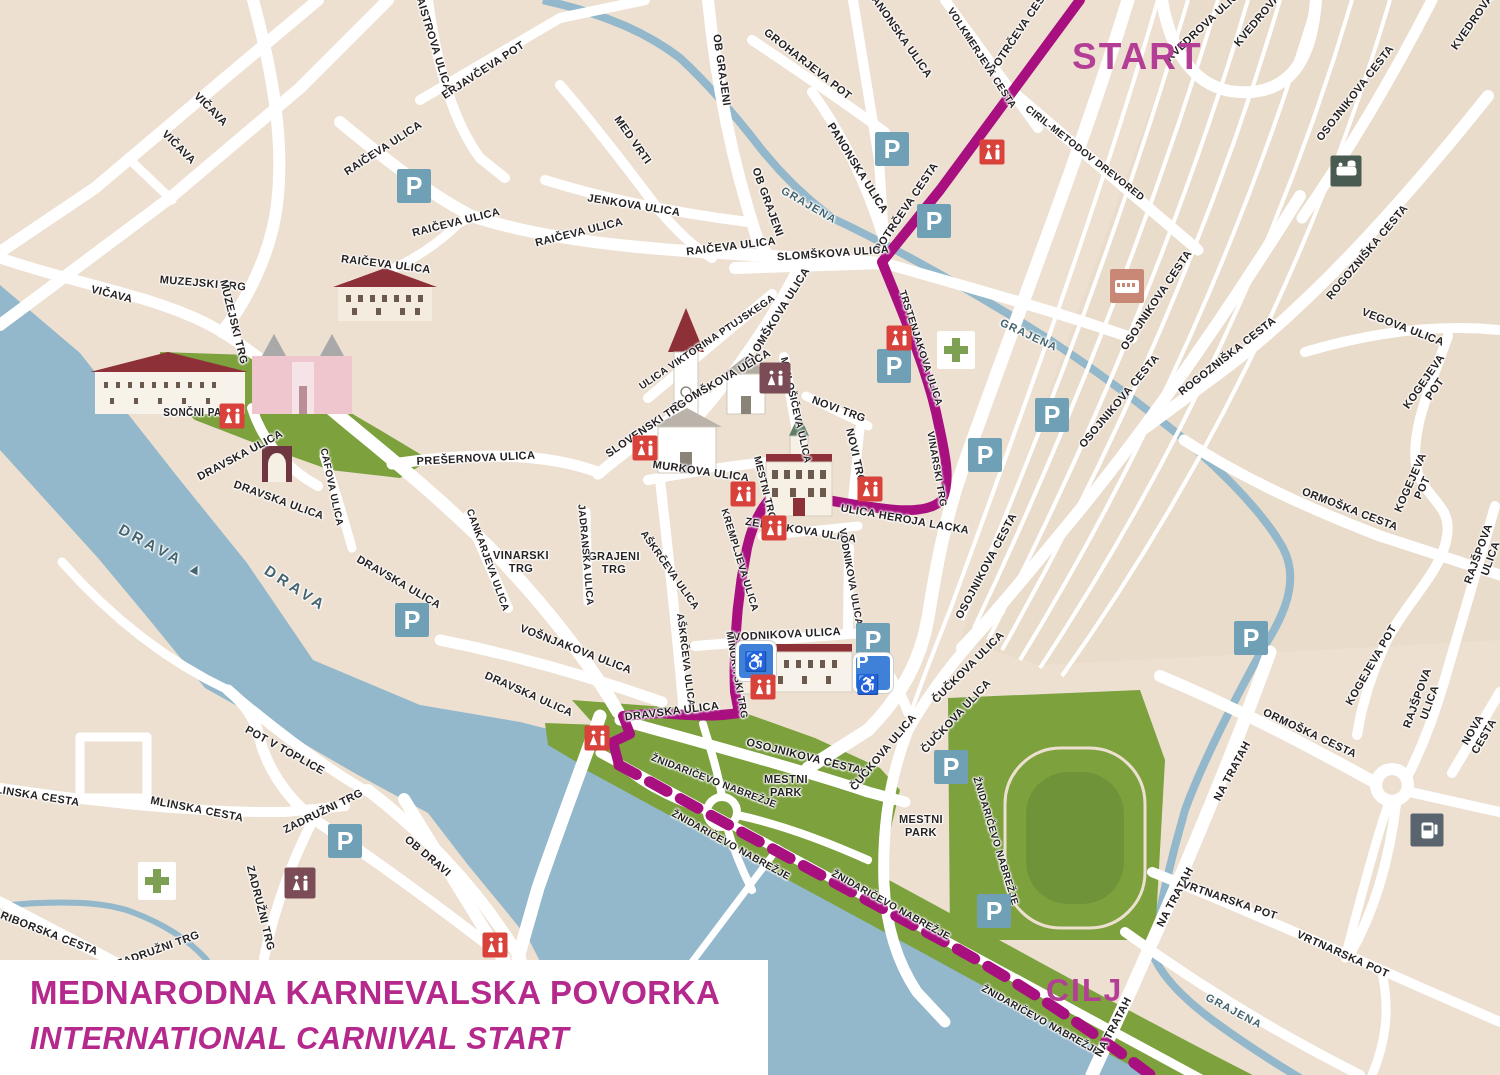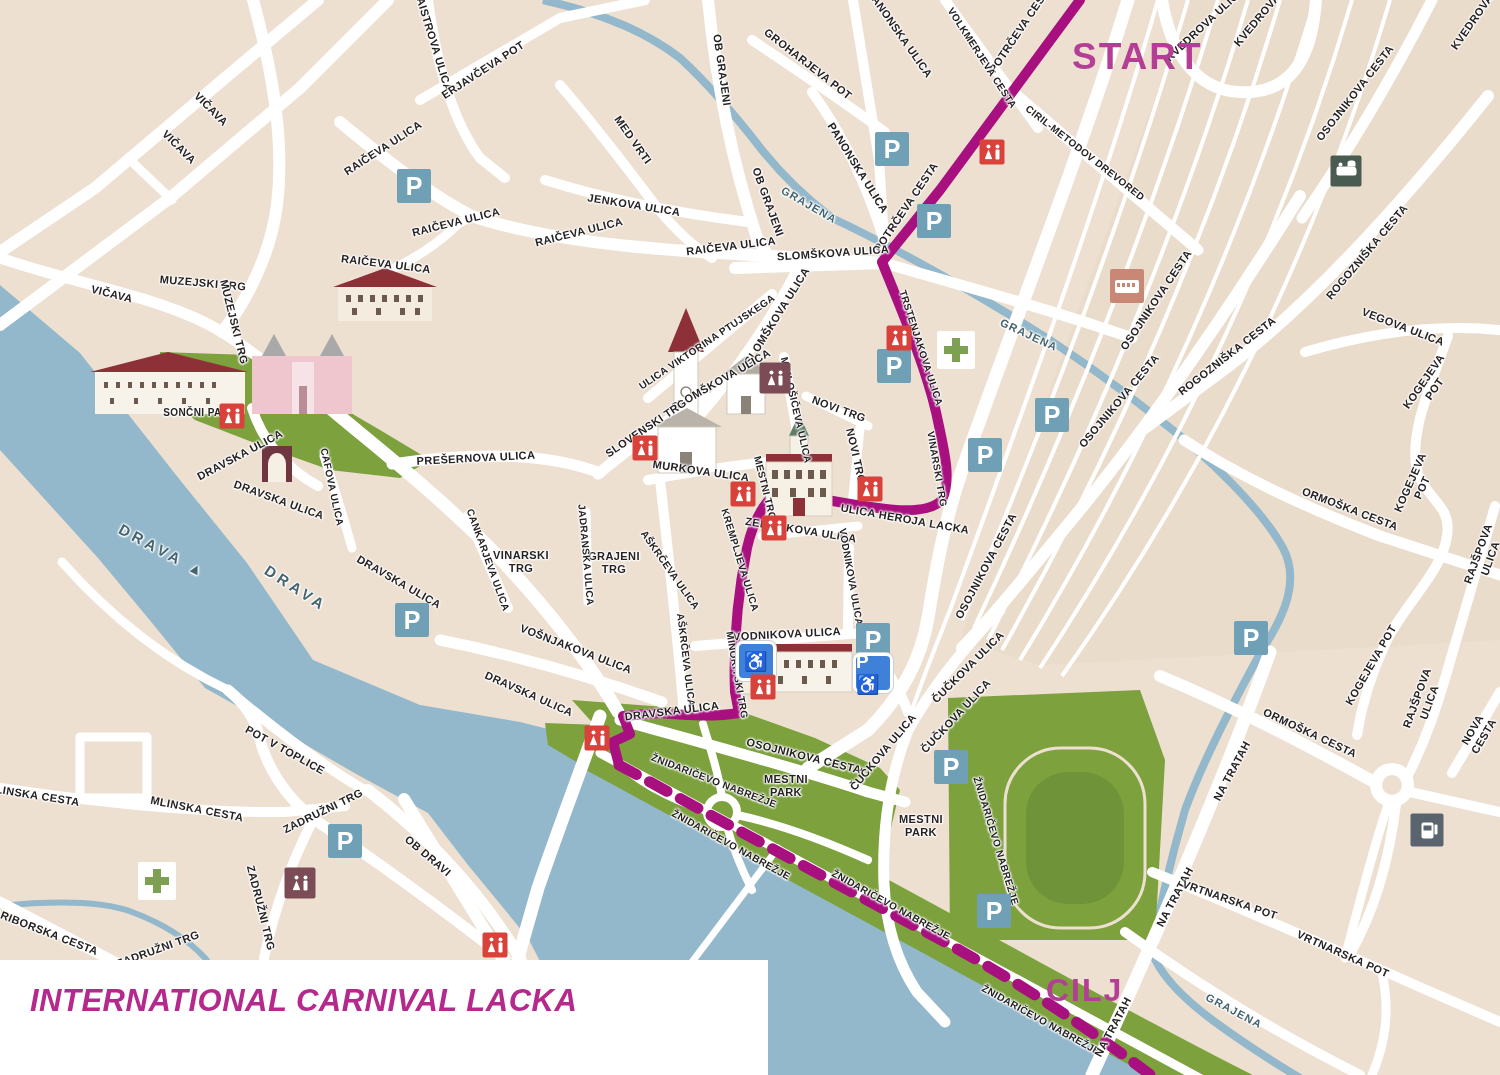--- a/index.html
+++ b/index.html
@@ -272,21 +272,22 @@
           <rect x="802" y="676" width="5" height="8" fill="#6B5A4D"></rect>
       <rect x="826" y="676" width="5" height="8" fill="#6B5A4D"></rect>
     </g>
   </g>
 </svg>
 
 <div class="start-label">START</div>
 <div class="cilj-label">CILJ</div>
 
 <div class="title-box">
-  <div class="title-sub">INTERNATIONAL CARNIVAL LACKA</div>
+  <div class="title-main">MEDNARODNA KARNEVALSKA POVORKA</div>
+  <div class="title-sub">INTERNATIONAL CARNIVAL START</div>
 </div>
 <div class="lbl" style="left: 433px; top: 40px; --r: 73deg;">MAISTROVA ULICA</div>
     <div class="lbl" style="left: 483px; top: 70px; --r: -33deg;">ERJAVČEVA POT</div>
     <div class="lbl" style="left: 211px; top: 109px; --r: 45deg;">VIČAVA</div>
     <div class="lbl" style="left: 179px; top: 147px; --r: 45deg;">VIČAVA</div>
     <div class="lbl" style="left: 112px; top: 294px; --r: 14deg;">VIČAVA</div>
     <div class="lbl" style="left: 203px; top: 283px; --r: 5deg;">MUZEJSKI TRG</div>
     <div class="lbl" style="left: 234px; top: 322px; --r: 76deg;">MUZEJSKI TRG</div>
     <div class="lbl" style="left: 383px; top: 148px; --r: -33deg;">RAIČEVA ULICA</div>
     <div class="lbl" style="left: 456px; top: 222px; --r: -14deg;">RAIČEVA ULICA</div>

